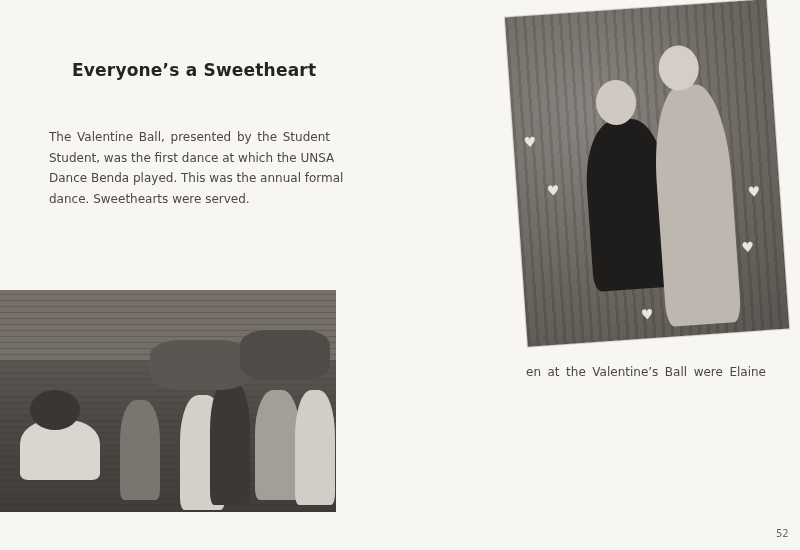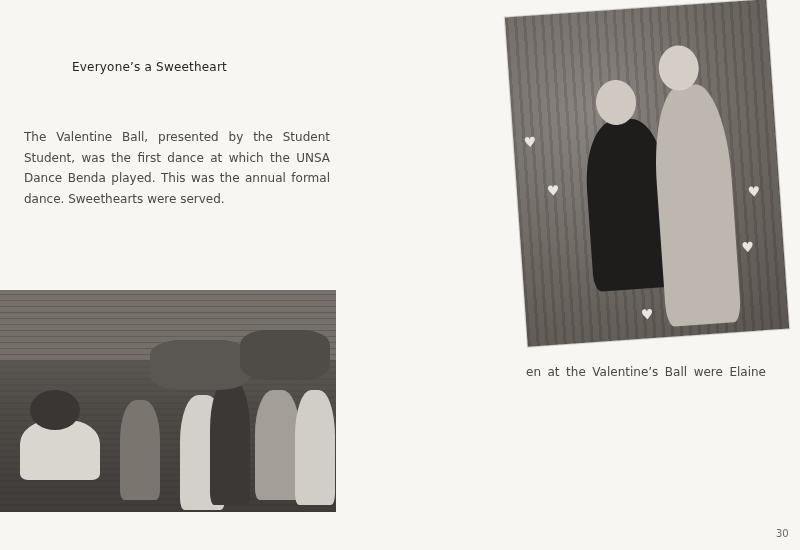--- a/index.html
+++ b/index.html
@@ -4,29 +4,29 @@
 <style>
   html, body { margin: 0; padding: 0; }
   body {
     width: 800px; height: 550px; position: relative; overflow: hidden;
     background: #f7f6f2;
     font-family: "DejaVu Sans", sans-serif;
     color: #3a3836;
   }
   .title {
     position: absolute; left: 72px; top: 60px;
-    font-size: 12px; font-weight: normal; color: #262422;
+    font-size: 17px; font-weight: bold; color: #262422;
     letter-spacing: 0.2px;
   }
   .body-text {
     position: absolute; left: 24px; top: 127px; width: 306px;
     font-size: 12px; line-height: 20.5px; text-align: justify;
     color: #4a4744; text-indent: 0;
   }
-  .body-text .line { display: block; text-align: justify; text-align-last: justify; white-space: nowrap; }
+  .body-text .line { display: block; text-align: justify; text-align-last: justify; white-space: nowrap; margin-left: 25px; }
   .body-text .line.last { text-align-last: left; }
   .photo {
     position: absolute; overflow: hidden;
   }
   .photo-dance {
     left: 0; top: 290px; width: 336px; height: 222px;
     background:
       repeating-linear-gradient(0deg, rgba(0,0,0,0.05) 0 2px, transparent 2px 6px),
       linear-gradient(180deg, #6b6661 0%, #5c5853 30%, #4e4a46 55%, #403c39 100%);
   }
@@ -98,13 +98,13 @@
   <div class="fig" style="left:70px;top:110px;width:80px;height:170px;background:#1f1d1b;"></div>
   <div class="fig" style="left:85px;top:70px;width:40px;height:45px;background:#cfc9c1;border-radius:50%;"></div>
   <div class="fig" style="left:140px;top:80px;width:75px;height:240px;background:#bdb7af;"></div>
   <div class="fig" style="left:150px;top:40px;width:40px;height:45px;background:#d4cec6;border-radius:50%;"></div>
 </div>
 
 <div class="caption">
   <span class="line">en at the Valentine’s Ball were Elaine</span>
 </div>
 
-<div class="page-number">30</div>
+<div class="page-number">52</div>
 
 </body></html>

